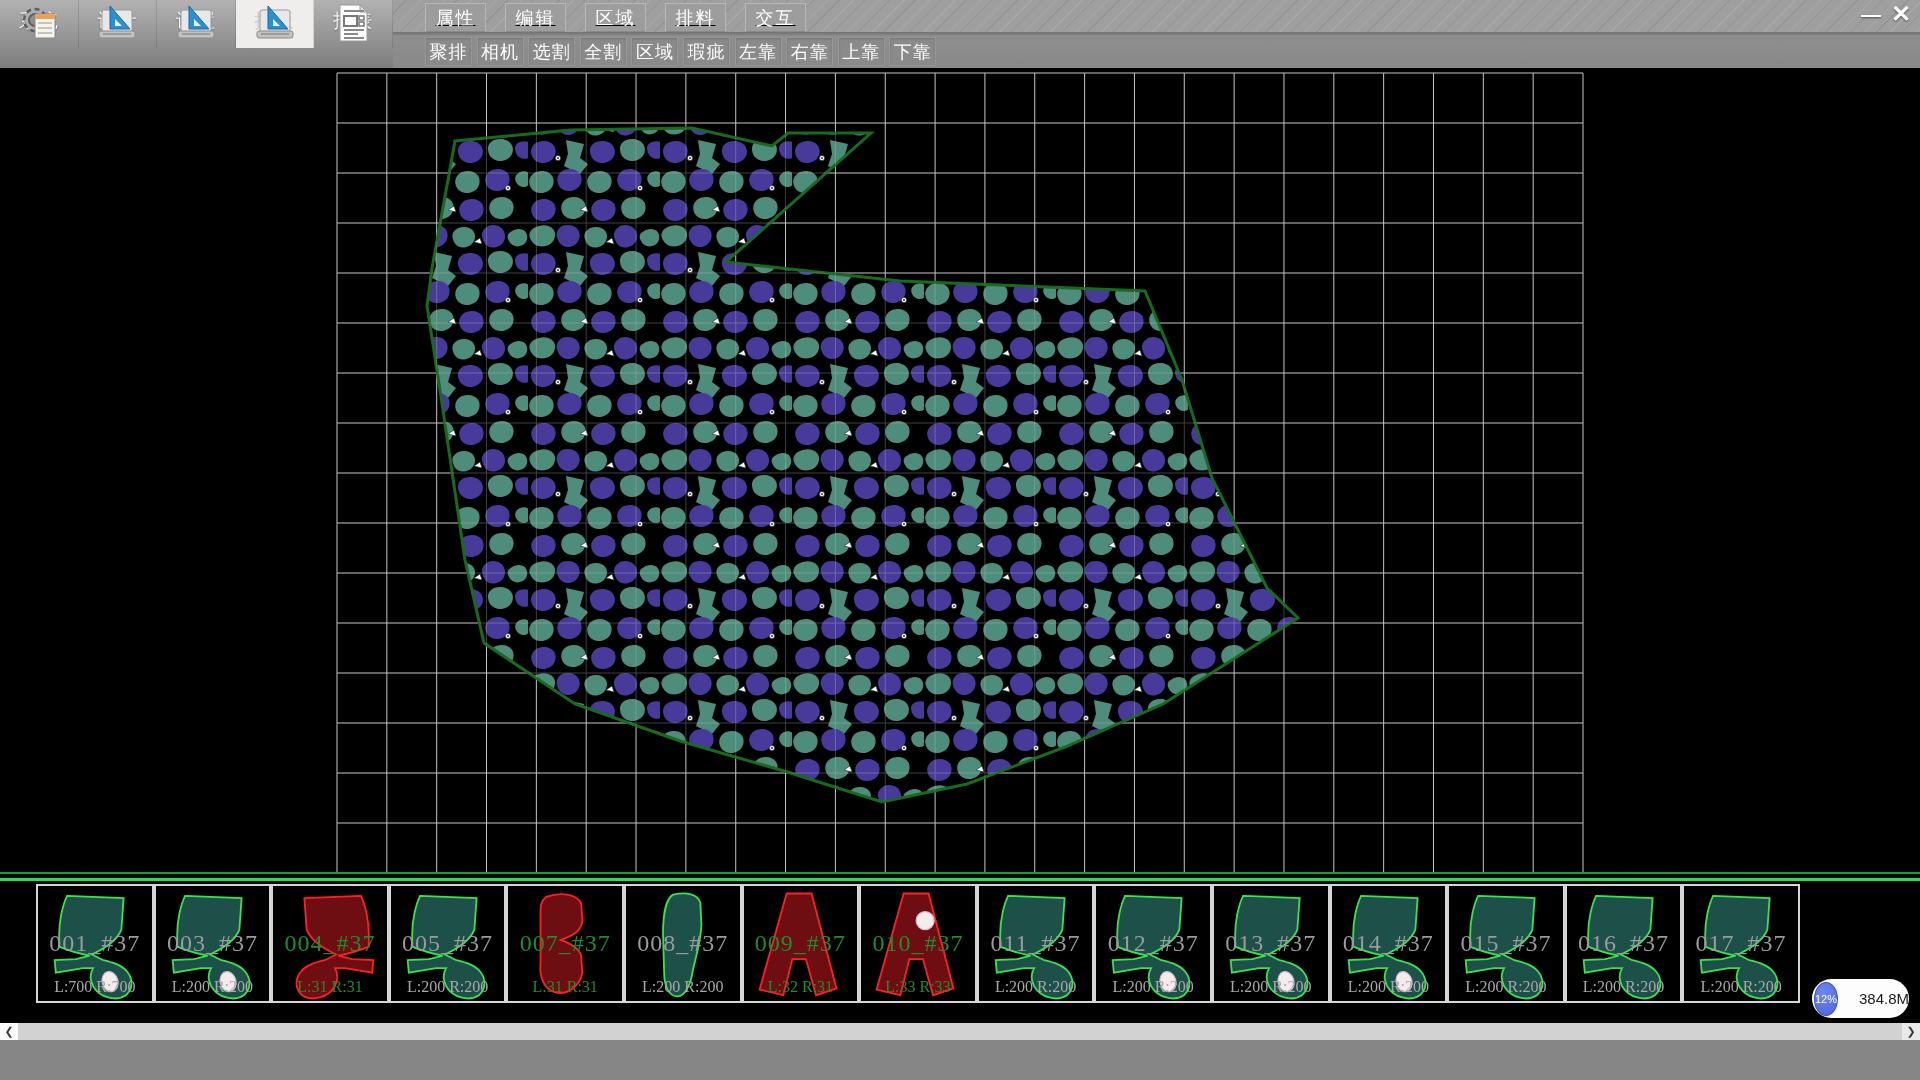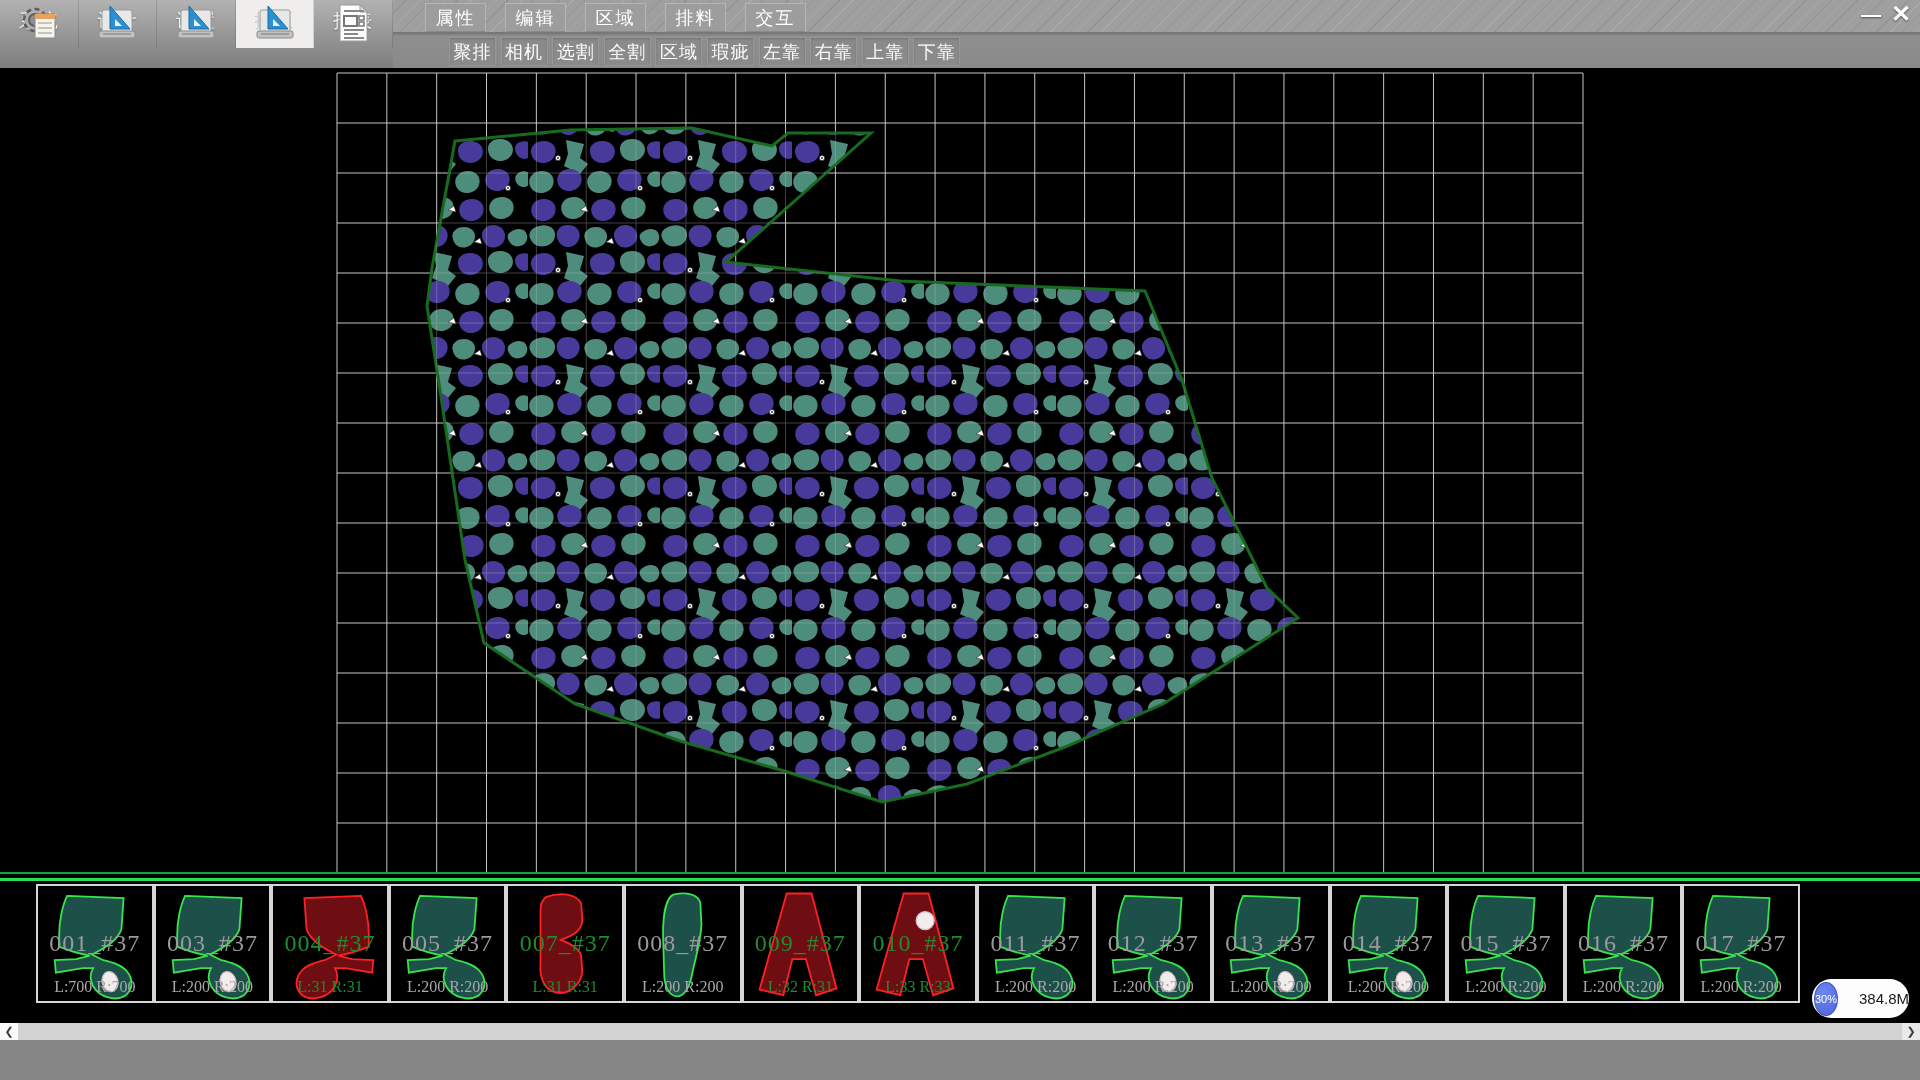--- a/index.html
+++ b/index.html
@@ -19,26 +19,26 @@
     background:linear-gradient(#b2b2b2, #7d7d7d); }
   .nav-btn { width:78.6px; height:48px; position:relative; display:flex; flex-direction:column;
     align-items:center; justify-content:flex-end; padding-bottom:14px; cursor:default;
     border-right:1px solid rgba(0,0,0,.12); }
   .nav-btn.active { background:#efeeec; }
   .nav-btn svg { position:absolute; top:2px; left:50%; transform:translateX(-50%); }
   .nav-label { font-size:19px; color:#f4f4f4; text-shadow:0 1px 2px rgba(0,0,0,.35);
     font-family:"Liberation Serif", serif; letter-spacing:1px; }
   .nav-btn.active .nav-label { color:#c9c9c9; text-shadow:none; }
 
-  #menurow1 { position:absolute; left:425px; top:3px; height:30px; display:flex; }
+  #menurow1 { position:absolute; left:425px; top:3px; height:30px; display:flex;text-decoration:underline; }
   .menu-btn { width:61px; height:29px; margin-right:19px; background:#9d9d9d;
     border:1px solid #b6b6b6; border-bottom-color:#8a8a8a; color:#fff; font-size:18px;
     display:flex; align-items:center; justify-content:center;
     font-family:"Liberation Serif", serif; letter-spacing:2px; }
-  #menurow2 { position:absolute; left:425px; top:37px; height:29px; display:flex;margin-left:24px; }
+  #menurow2 { position:absolute; left:425px; top:37px; height:29px; display:flex; }
   .tool-btn { width:47px; height:29px; margin-right:4.6px; background:#8a8a8a;
     border:1px solid #979797; box-shadow:inset 0 1px 2px rgba(0,0,0,.18); color:#fdfdfd;
     font-size:18px; display:flex; align-items:center; justify-content:center;
     font-family:"Liberation Serif", serif; letter-spacing:1px; }
 
   #winbtns { position:absolute; right:4px; top:0; height:28px; display:flex; align-items:center; }
   #btn-min { width:30px; height:22px; color:#fff; font-weight:bold; font-size:20px;
     display:flex; align-items:center; justify-content:center; text-shadow:0 1px 2px rgba(0,0,0,.5); }
   #btn-close { width:30px; height:26px; color:#fff; font-weight:bold; font-size:24px;
     display:flex; align-items:center; justify-content:center; text-shadow:0 1px 2px rgba(0,0,0,.5); }
@@ -506,21 +506,21 @@
         L32,62 L44,59 C34,57 24,54 17,51 L17,40 C17,28 20,14 24,6 Z"></path>
       <path id="sh-tall" d="M40,5 C52,2 62,5 64,12 L65,32 C64,48 60,60 57,74 C55,86 50,95 44,95
         C36,95 32,86 32,74 L31,40 C31,22 34,8 40,5 Z"></path>
       <path id="sh-cshape" d="M32,7 C46,2 60,5 63,13 L64,27 C64,35 58,40 50,43 L45,45
         C53,48 61,52 63,59 L64,74 C62,86 50,95 39,91 C30,88 26,78 27,66 L27,22 C27,13 28,10 32,7 Z"></path>
       <path id="sh-ashape" d="M36,4 L58,4 L80,88 L62,94 L53,62 L41,62 L33,94 L12,89 Z"></path>
     </defs>
   </svg>
 
   <div id="status-badge">
-    <div id="status-circle">30%</div>
+    <div id="status-circle">12%</div>
     <div id="status-mem">384.8M</div>
   </div>
 
   <div id="hscroll">
     <div id="hs-left">❮</div>
     <div id="hs-right">❯</div>
   </div>
   <div id="footer"></div>
 
 </div>

